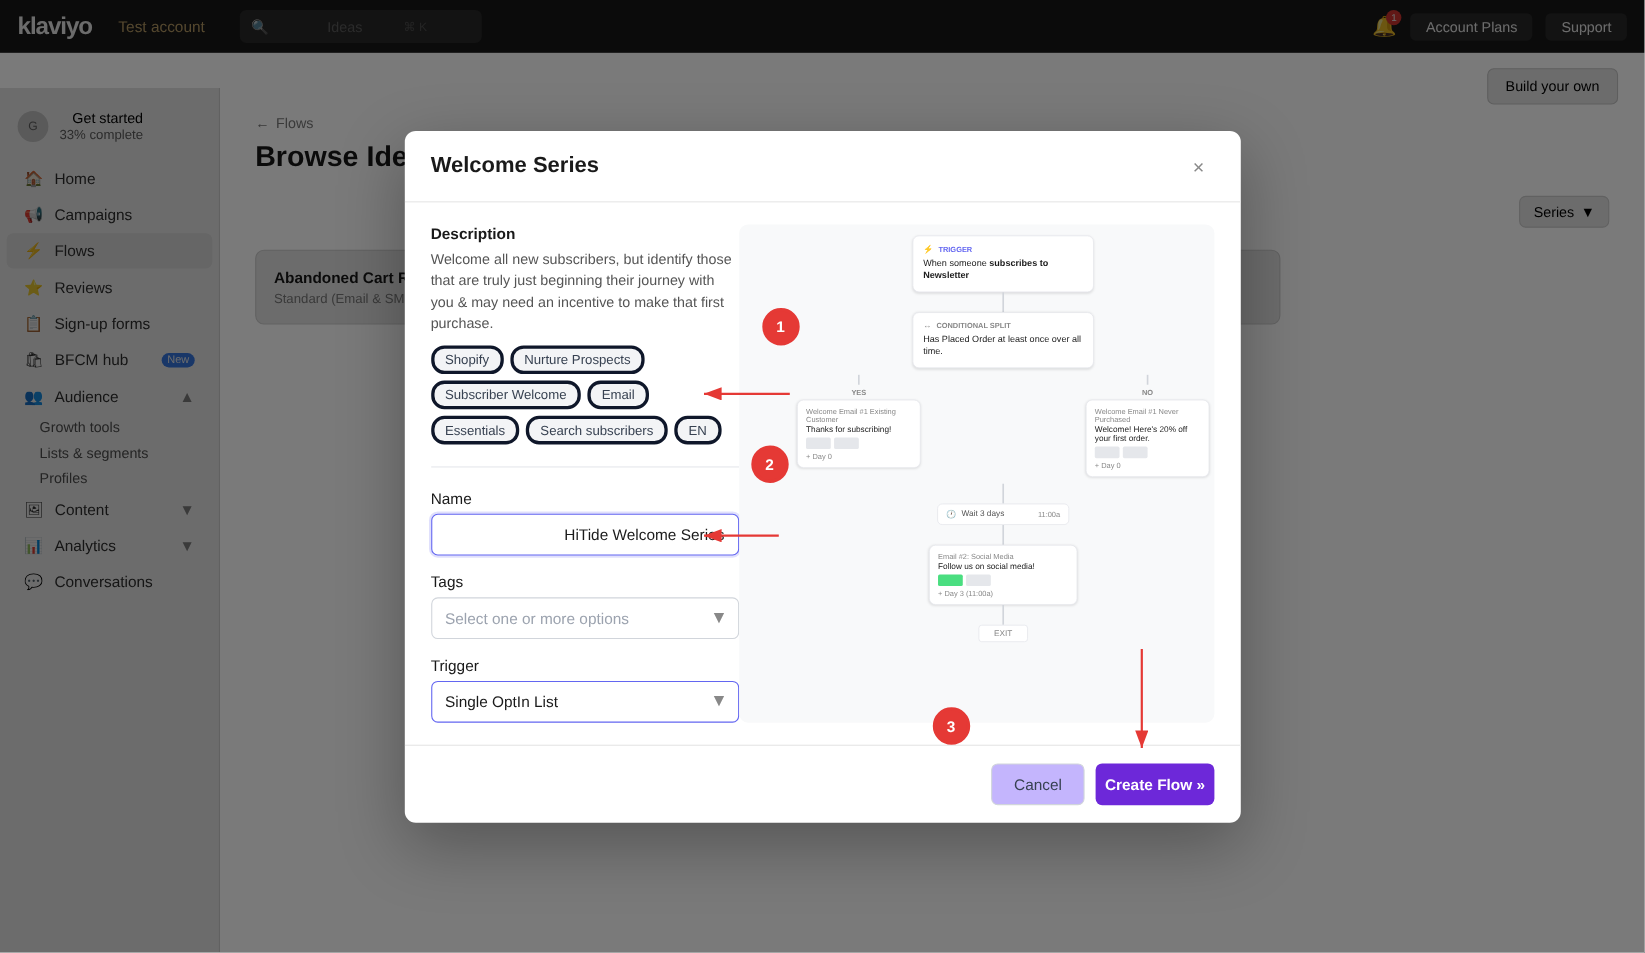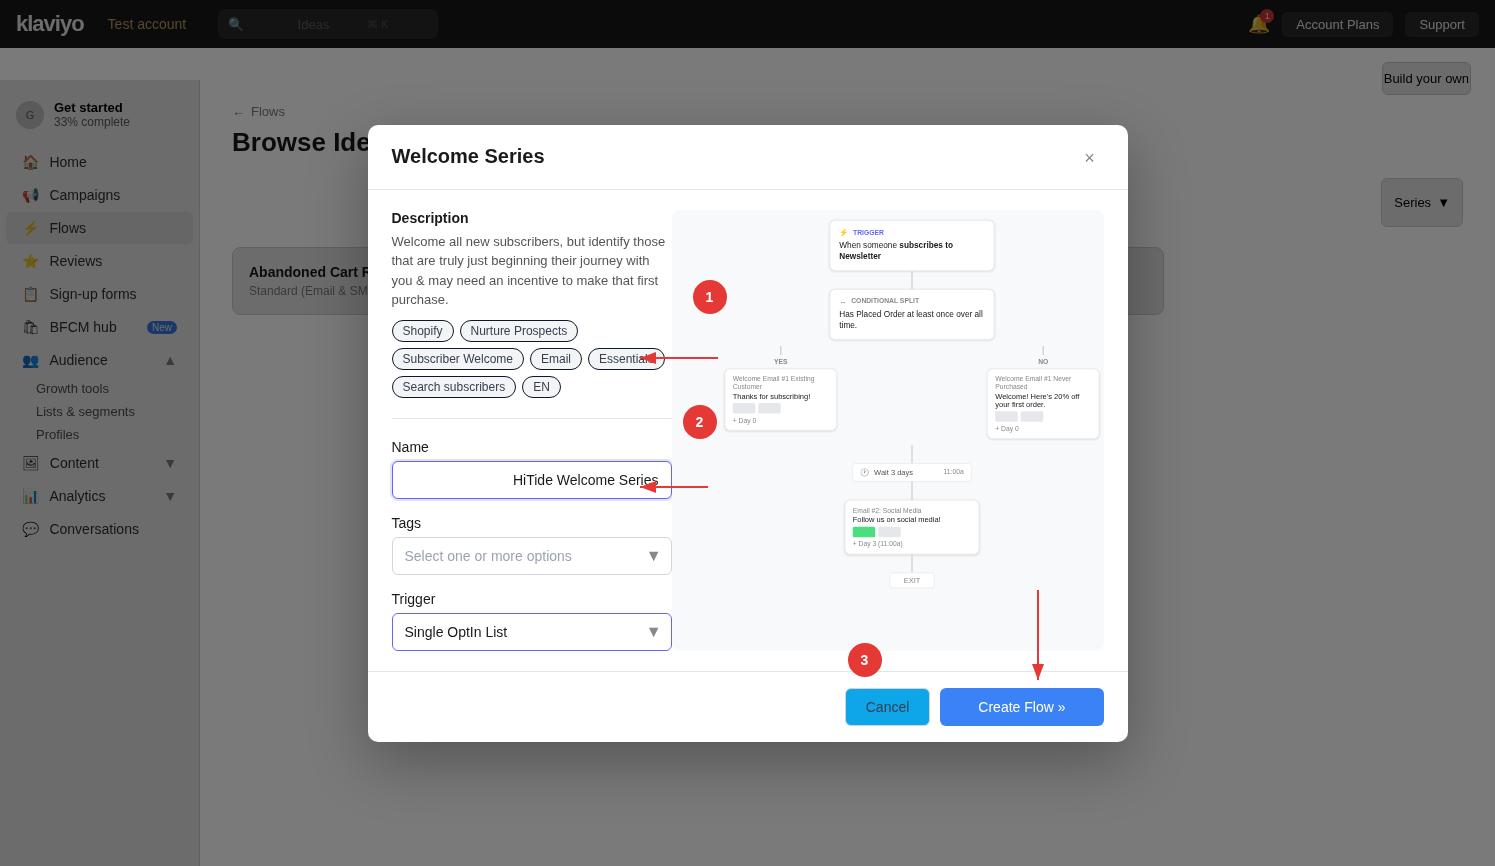--- a/index.html
+++ b/index.html
@@ -28,21 +28,21 @@
     .sidebar-item { display: flex; align-items: center; gap: 10px; padding: 8px 16px; font-size: 14px; color: #333; cursor: pointer; border-radius: 6px; margin: 1px 6px; }
     .sidebar-item.active { background: #f0f0f0; font-weight: 500; }
     .sidebar-badge { background: #3b82f6; color: #fff; font-size: 10px; padding: 1px 5px; border-radius: 8px; margin-left: auto; }
     .sidebar-sub { padding-left: 36px; font-size: 13px; color: #555; padding-top: 4px; padding-bottom: 4px; cursor: pointer; }
 
     
     .main-content { flex: 1; padding: 24px 32px; overflow: auto; }
     .breadcrumb { display: flex; align-items: center; gap: 6px; font-size: 13px; color: #888; margin-bottom: 8px; }
     .breadcrumb a { color: #888; text-decoration: none; }
     .page-title { font-size: 26px; font-weight: 600; color: #1a1a1a; margin-bottom: 20px; }
-    .build-your-own { position: absolute; top: 80px; right: 24px; background: #fff; border: 1px solid #ddd; padding: 8px 1px; border-radius: 6px; font-size: 13px; cursor: pointer; }
+    .build-your-own { position: absolute; top: 80px; right: 24px; background: #fff; border: 1px solid #ddd; padding: 8px 16px; border-radius: 6px; font-size: 13px; cursor: pointer; }
 
     
     .cards-row { display: flex; gap: 16px; margin-top: 20px; }
     .card { background: #fff; border: 1px solid #e5e5e5; border-radius: 8px; padding: 16px; width: 300px; cursor: pointer; }
     .card-title { font-size: 14px; font-weight: 600; color: #1a1a1a; }
     .card-sub { font-size: 12px; color: #888; margin-top: 4px; }
 
     
     .overlay { position: absolute; top: 0; left: 0; width: 100%; height: 100%; background: rgba(0,0,0,0.5); z-index: 100; display: flex; align-items: center; justify-content: center; }
 
@@ -51,21 +51,21 @@
     .modal-header { display: flex; align-items: flex-start; justify-content: space-between; padding: 20px 24px 16px; border-bottom: 1px solid #e5e5e5; }
     .modal-title { font-size: 20px; font-weight: 600; color: #1a1a1a; }
     .modal-close { width: 28px; height: 28px; background: none; border: none; cursor: pointer; display: flex; align-items: center; justify-content: center; color: #888; font-size: 18px; }
     .modal-body { display: flex; flex: 1; overflow: hidden; padding: 20px 24px; }
 
     
     .modal-left { flex: 0 0 280px; display: flex; flex-direction: column; gap: 16px; }
     .description-title { font-size: 14px; font-weight: 600; color: #1a1a1a; margin-bottom: 6px; }
     .description-text { font-size: 13px; color: #555; line-height: 1.5; }
     .tags-row { display: flex; flex-wrap: wrap; gap: 6px; margin-top: 10px; }
-    .tag { background: #f3f4f6; border: 1px solid #0f172a; border-radius: 12px; padding: 3px 10px; font-size: 12px; color: #374151; }
+    .tag { background: #f3f4f6; border: 3px solid #0f172a; border-radius: 12px; padding: 3px 10px; font-size: 12px; color: #374151; }
 
     .field-group { display: flex; flex-direction: column; gap: 6px; }
     .field-label { font-size: 14px; font-weight: 500; color: #1a1a1a; }
     .field-input { width: 100%; height: 38px; border: 1.5px solid #d1d5db; border-radius: 6px; padding: 0 12px; font-size: 14px; color: #1a1a1a; outline: none; }
     .select-wrapper { position: relative; }
     .select-wrapper select { width: 100%; height: 38px; border: 1.5px solid #d1d5db; border-radius: 6px; padding: 0 12px; font-size: 14px; color: #9ca3af; background: #fff; appearance: none; cursor: pointer; }
     .select-arrow { position: absolute; right: 10px; top: 50%; transform: translateY(-50%); color: #888; pointer-events: none; }
 
     .prerequisites-box { background: #fffbeb; border-radius: 6px; padding: 12px; }
     .prereq-title { font-size: 13px; font-weight: 600; color: #1a1a1a; margin-bottom: 6px; }
@@ -82,28 +82,28 @@
     .flow-node-label { font-size: 9px; color: #6366f1; font-weight: 600; text-transform: uppercase; }
     .flow-node-text { font-size: 11px; color: #1a1a1a; line-height: 1.4; }
     .flow-node-text strong { color: #1a1a1a; }
     .flow-connector { width: 2px; height: 24px; background: #d1d5db; margin: 0 auto; }
     .flow-node-email { background: #fff; border: 1px solid #e5e7eb; border-radius: 8px; padding: 8px 10px; font-size: 10px; width: 150px; box-shadow: 0 1px 3px rgba(0,0,0,0.1); }
     .flow-wait { background: #fff; border: 1px solid #e5e7eb; border-radius: 6px; padding: 6px 10px; font-size: 10px; display: flex; align-items: center; gap: 6px; color: #555; width: 160px; margin: 0 auto; }
     .flow-exit { background: #fff; border: 1px solid #e5e7eb; border-radius: 4px; padding: 4px 12px; font-size: 10px; color: #888; text-align: center; width: 60px; margin: 0 auto; }
 
     
     .modal-footer { padding: 16px 24px; border-top: 1px solid #e5e5e5; display: flex; justify-content: flex-end; gap: 10px; }
-    .btn-cancel { background: #0ea5e9; border: 1.5px solid #d1d5db; color: #374151; padding: 10px 20px; border-radius: 6px; font-size: 14px; cursor: pointer; font-weight: 500; }
-    .btn-create { background: #3b82f6; color: #fff; border: none; padding: 10px 38px; border-radius: 6px; font-size: 14px; cursor: pointer; font-weight: 400; }
+    .btn-cancel { background: #c4b5fd; border: 1.5px solid #d1d5db; color: #374151; padding: 10px 20px; border-radius: 6px; font-size: 14px; cursor: pointer; font-weight: 500; }
+    .btn-create { background: #6d28d9; color: #fff; border: none; padding: 10px 8px; border-radius: 6px; font-size: 14px; cursor: pointer; font-weight: 700; }
 
     
     .annotation { position: absolute; width: 34px; height: 34px; border-radius: 50%; background: #e53935; border: 3px solid #e53935; color: #fff; font-size: 14px; font-weight: 700; display: flex; align-items: center; justify-content: center; z-index: 200; }
 
     .filter-bar { display: flex; align-items: center; justify-content: space-between; margin-bottom: 16px; }
-    .filter-select { border: 1px solid #e5e5e5; border-radius: 6px; padding: 16px 12px; font-size: 13px; background: #fff; cursor: pointer; display: flex; align-items: center; gap: 6px; }
+    .filter-select { border: 1px solid #e5e5e5; border-radius: 6px; padding: 6px 12px; font-size: 13px; background: #fff; cursor: pointer; display: flex; align-items: center; gap: 6px; }
 
     
     .input-highlight { border-color: #6366f1 !important; box-shadow: 0 0 0 2px rgba(99,102,241,0.2); text-align: right; }
 
     
     .trigger-highlight { border-color: #6366f1 !important; }
   </style>
 </head>
 <body>
 
@@ -126,21 +126,21 @@
       <button class="nav-btn">Support</button>
     </div>
   </div>
 
   <div class="app-body">
 
     <div class="sidebar">
       <div class="sidebar-user">
         <div class="sidebar-avatar">G</div>
         <div>
-          <div style="font-size:13px;font-weight:700;">Get started</div>
+          <div style="font-size:13px;font-weight:400;text-align:right;">Get started</div>
           <div class="sidebar-user-info">33% complete</div>
         </div>
       </div>
       <div class="sidebar-item">
         <span>🏠</span>
         <span>Home</span>
       </div>
       <div class="sidebar-item">
         <span>📢</span>
         <span>Campaigns</span>

